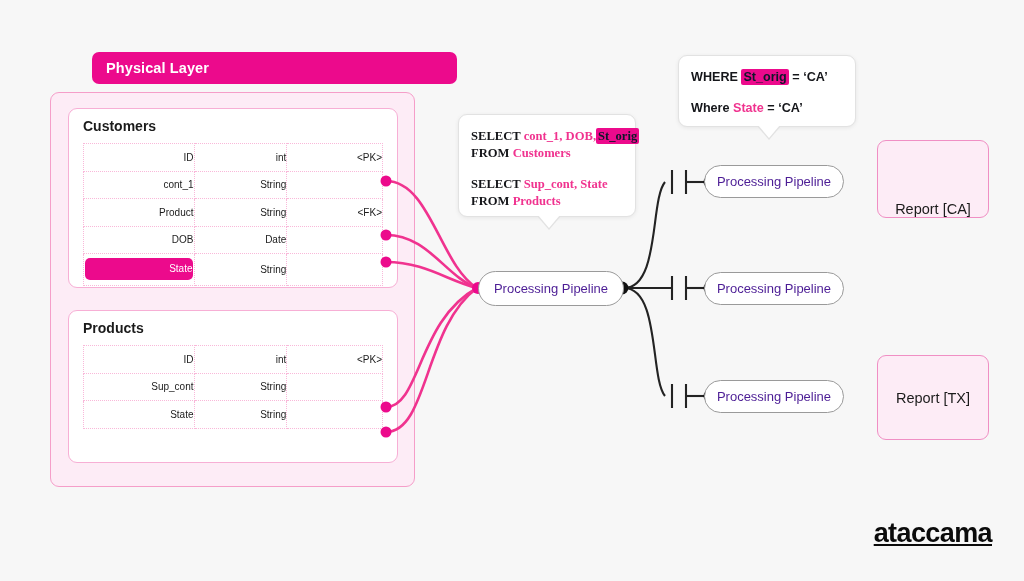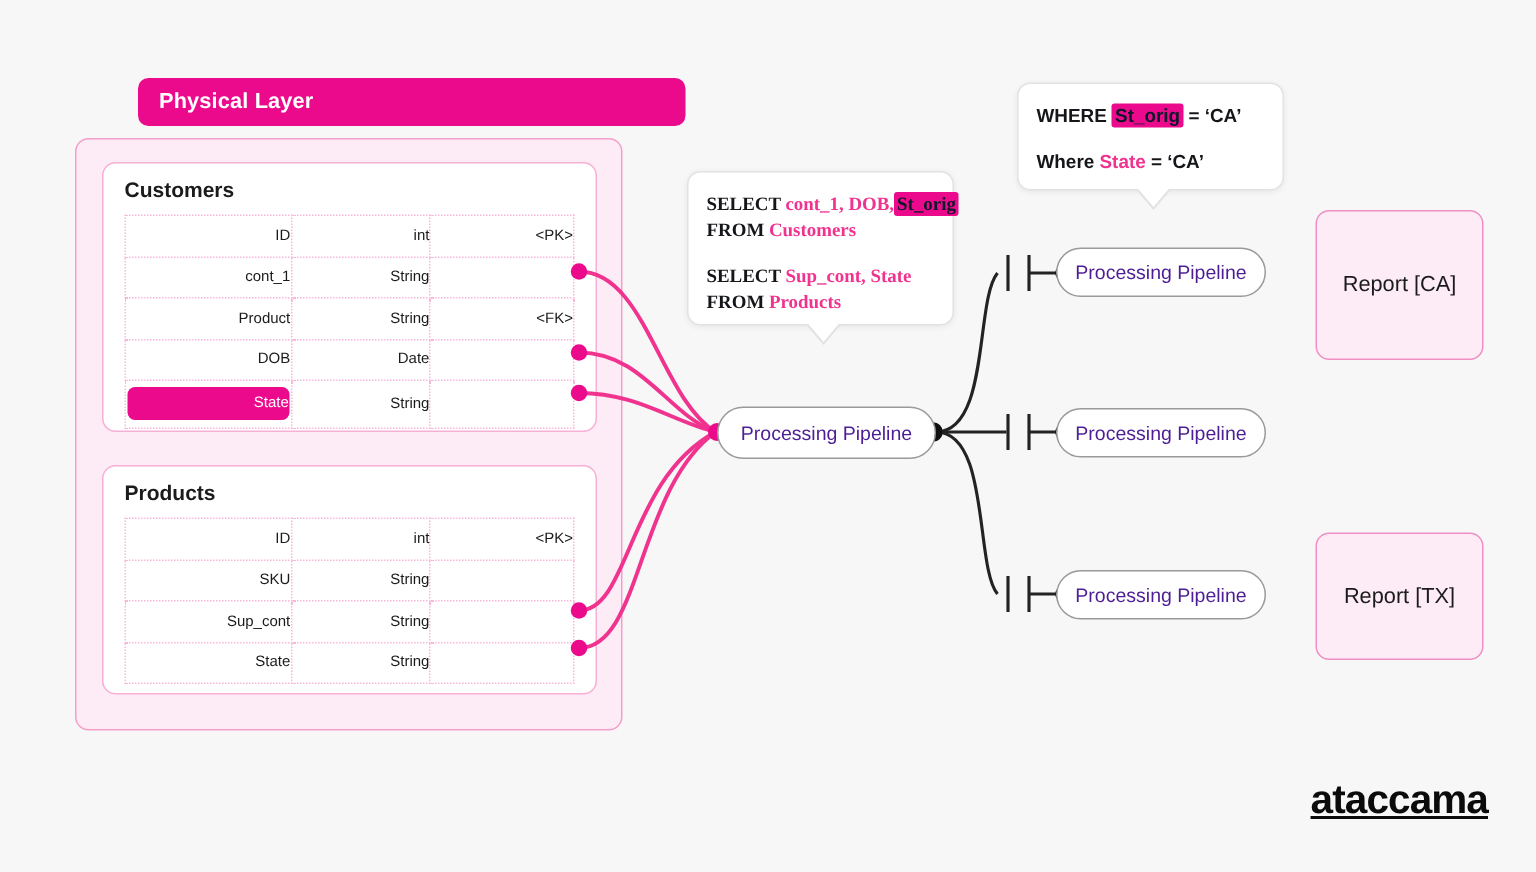--- a/index.html
+++ b/index.html
@@ -254,25 +254,20 @@
   <div class="entity" style="left:68px; top:310px; width:330px; height:153px;">
     <div class="entity-title">Products</div>
     <table class="entity-table" style="top:34px;">
       <tbody>
           <tr>
         <td class="col-name">ID</td>
         <td class="col-type">int</td>
         <td class="col-key">&lt;PK&gt;</td>
       </tr>
       <tr>
-        <td class="col-name">SKU</td>
-        <td class="col-type">String</td>
-        <td class="col-key"></td>
-      </tr>
-      <tr>
         <td class="col-name">Sup_cont</td>
         <td class="col-type">String</td>
         <td class="col-key"></td>
       </tr>
       <tr>
         <td class="col-name">State</td>
         <td class="col-type">String</td>
         <td class="col-key"></td>
       </tr>
     </tbody>
@@ -368,21 +363,21 @@
   </div>
 
   <div class="pill" style="left:704px; top:272px; width:140px; height:33px;">
     <span class="pill-label">Processing Pipeline</span>
   </div>
 
   <div class="pill" style="left:704px; top:380px; width:140px; height:33px;">
     <span class="pill-label">Processing Pipeline</span>
   </div>
 
-  <div class="report" style="left:877px; top:140px; width:112px; height:100px;">
+  <div class="report" style="left:877px; top:140px; width:112px; height:78px;align-items:flex-end;">
     <span class="report-label">Report [CA]</span>
   </div>
 
 
   <div class="report" style="left:877px; top:355px; width:112px; height:85px;">
     <span class="report-label">Report [TX]</span>
   </div>
 
   <div class="logo">ataccama</div>
 

